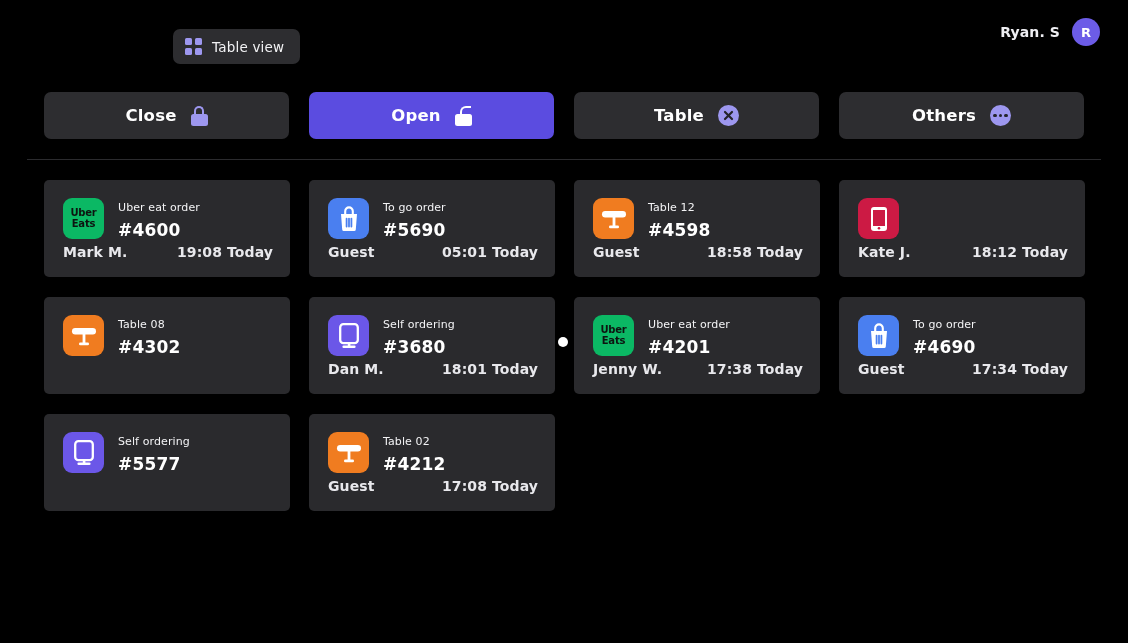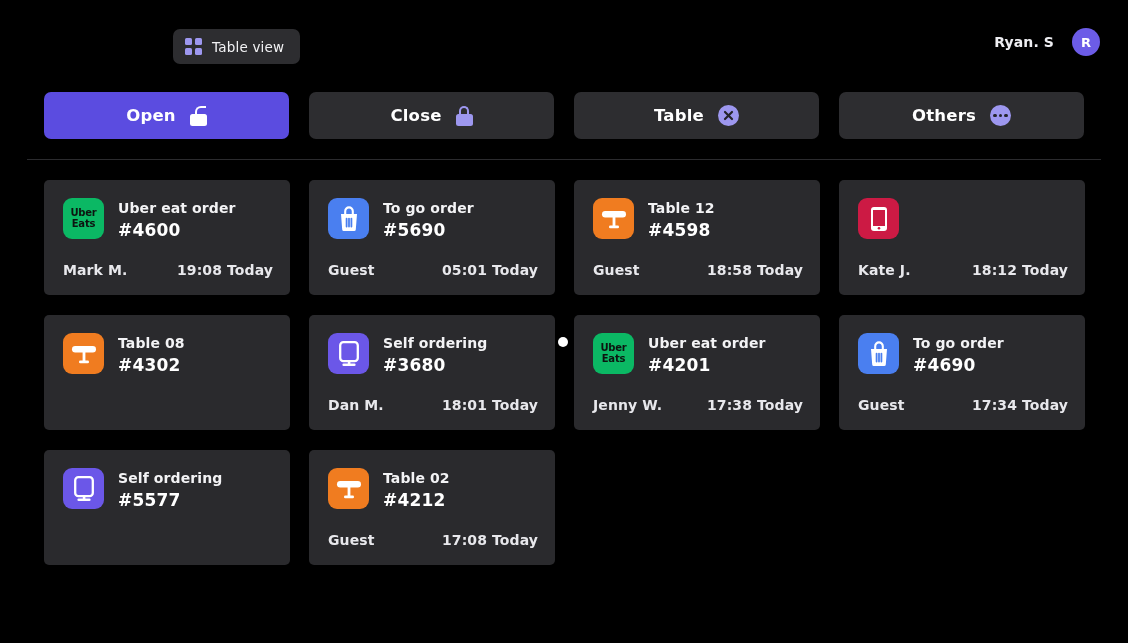--- a/index.html
+++ b/index.html
@@ -55,24 +55,24 @@
   .table-view-label {
     font-size: 13.5px;
     font-weight: 400;
     color: #f2f2f4;
     letter-spacing: .2px;
   }
 
   .user-area {
     position: absolute;
     right: 28px;
-    top: 28px;
+    top: 18px;
     display: flex;
     align-items: center;
-    gap: 18px;
+    gap: 12px;
   }
   .user-name {
     font-size: 14px;
     font-weight: 700;
     color: #eeeef2;
     letter-spacing: .1px;
   }
   .avatar {
     width: 28px; height: 28px;
     border-radius: 50%;
@@ -175,21 +175,21 @@
   .cards {
     position: absolute;
     left: 44px;
     top: 180px;
     width: 1042px;
     display: grid;
     grid-template-columns: repeat(4, 246px);
     gap: 20px 19px;
   }
   .card {
-    height: 115px;
+    height: 97px;
     background: #2a2a2d;
     border-radius: 5px;
     padding: 18px 17px 0 19px;
     position: relative;
     cursor: pointer;
   }
   .card-top {
     display: flex;
     align-items: flex-start;
     gap: 14px;
@@ -213,22 +213,22 @@
     color: #0d1410;
     font-size: 10px;
     font-weight: 800;
     line-height: 10.5px;
     text-align: center;
     letter-spacing: -0.2px;
   }
 
   .card-titles { padding-top: 1px; }
   .card-name {
-    font-size: 14px;
-    font-weight: 700;
+    font-size: 11px;
+    font-weight: 400;
     color: #f3f3f5;
     letter-spacing: .1px;
     line-height: 18px;
   }
   .card-num {
     font-size: 17px;
     font-weight: 700;
     color: #ffffff;
     letter-spacing: .2px;
     line-height: 22px;
@@ -280,31 +280,31 @@
 
     <div class="user-area">
       <span class="user-name">Ryan. S</span>
       <span class="avatar">R</span>
     </div>
 
   </div>
 
   <div class="tabs">
 
+    <div class="tab">
+      <span class="tab-label">Close</span>
+      <span class="icon-lock">
+        <span class="shackle"></span>
+          <span class="body"></span>
+      </span>
+    </div>
+
     <div class="tab active">
       <span class="tab-label">Open</span>
       <span class="icon-unlock">
-        <span class="shackle"></span>
-          <span class="body"></span>
-      </span>
-    </div>
-
-    <div class="tab">
-      <span class="tab-label">Close</span>
-      <span class="icon-lock">
         <span class="shackle"></span>
           <span class="body"></span>
       </span>
     </div>
 
     <div class="tab">
       <span class="tab-label">Table</span>
       <span class="circ-icon">
         <svg width="11" height="11" viewBox="0 0 11 11">
           <path d="M2 2 L9 9 M9 2 L2 9" stroke="#24242a" stroke-width="2.2" stroke-linecap="round"></path>

